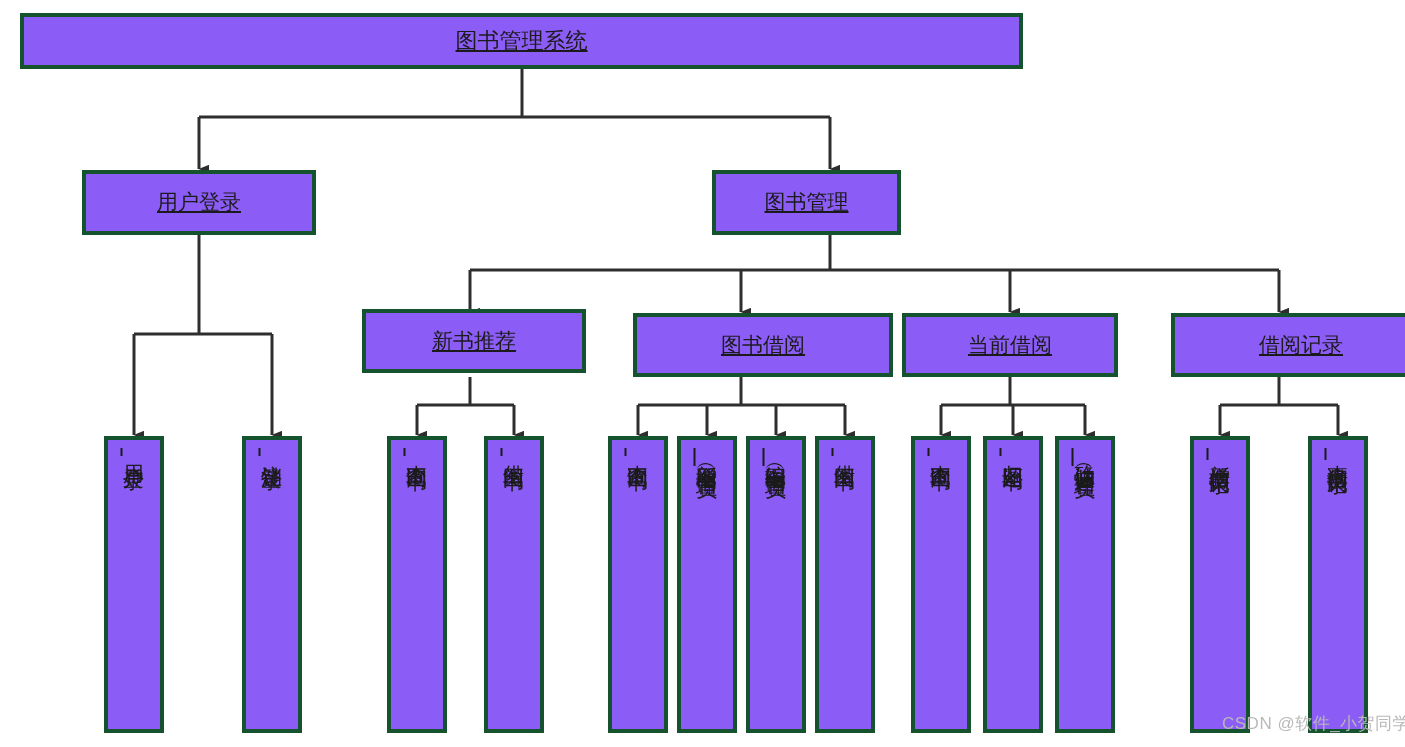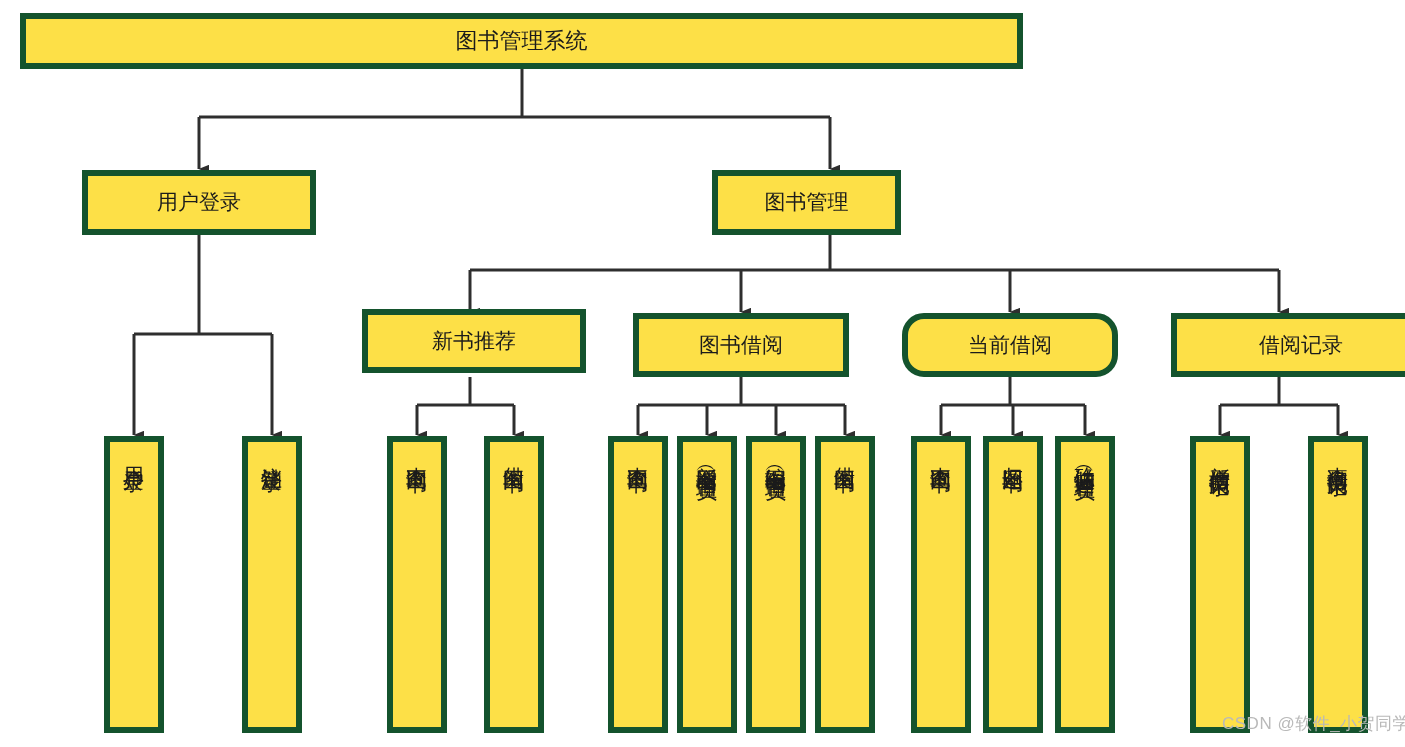--- a/index.html
+++ b/index.html
@@ -22,26 +22,27 @@
     position: absolute;
     left: 0;
     top: 0;
     width: 1405px;
     height: 747px;
     pointer-events: none;
   }
   .node {
     position: absolute;
     box-sizing: border-box;
-    background: #fde047;
-    border: 6px solid #14532d;
+    background: #8b5cf6;
+    border: 4px solid #14532d;
     display: flex;
     align-items: center;
     justify-content: center;
     color: #1b1b1b;
+    text-decoration: underline;
   }
   .node-label {
     display: block;
     text-align: center;
     line-height: 1.18;
     white-space: nowrap;
   }
   .node.horiz .node-label {
     font-size: 21px;
   }
@@ -124,24 +125,24 @@
       </div>
       <div class="node horiz" style="left: 82px; top: 170px; width: 234px; height: 65px;">
         <span class="node-label">用户登录</span>
       </div>
       <div class="node horiz" style="left: 712px; top: 170px; width: 189px; height: 65px;">
         <span class="node-label">图书管理</span>
       </div>
       <div class="node horiz" style="left: 362px; top: 309px; width: 224px; height: 64px;">
         <span class="node-label">新书推荐</span>
       </div>
-      <div class="node horiz" style="left: 633px; top: 313px; width: 216px; height: 64px;">
+      <div class="node horiz" style="left: 633px; top: 313px; width: 260px; height: 64px;">
         <span class="node-label">图书借阅</span>
       </div>
-      <div class="node horiz" style="left: 902px; top: 313px; width: 216px; height: 64px; border-radius: 22px;">
+      <div class="node horiz" style="left: 902px; top: 313px; width: 216px; height: 64px;">
         <span class="node-label">当前借阅</span>
       </div>
       <div class="node horiz" style="left: 1171px; top: 313px; width: 260px; height: 64px;">
         <span class="node-label">借阅记录</span>
       </div>
       <div class="node leaf" style="left: 104px; top: 436px; width: 60px; height: 297px;">
         <span class="node-label">用户登录</span>
       </div>
       <div class="node leaf" style="left: 242px; top: 436px; width: 60px; height: 297px;">
         <span class="node-label">注销登录</span>

